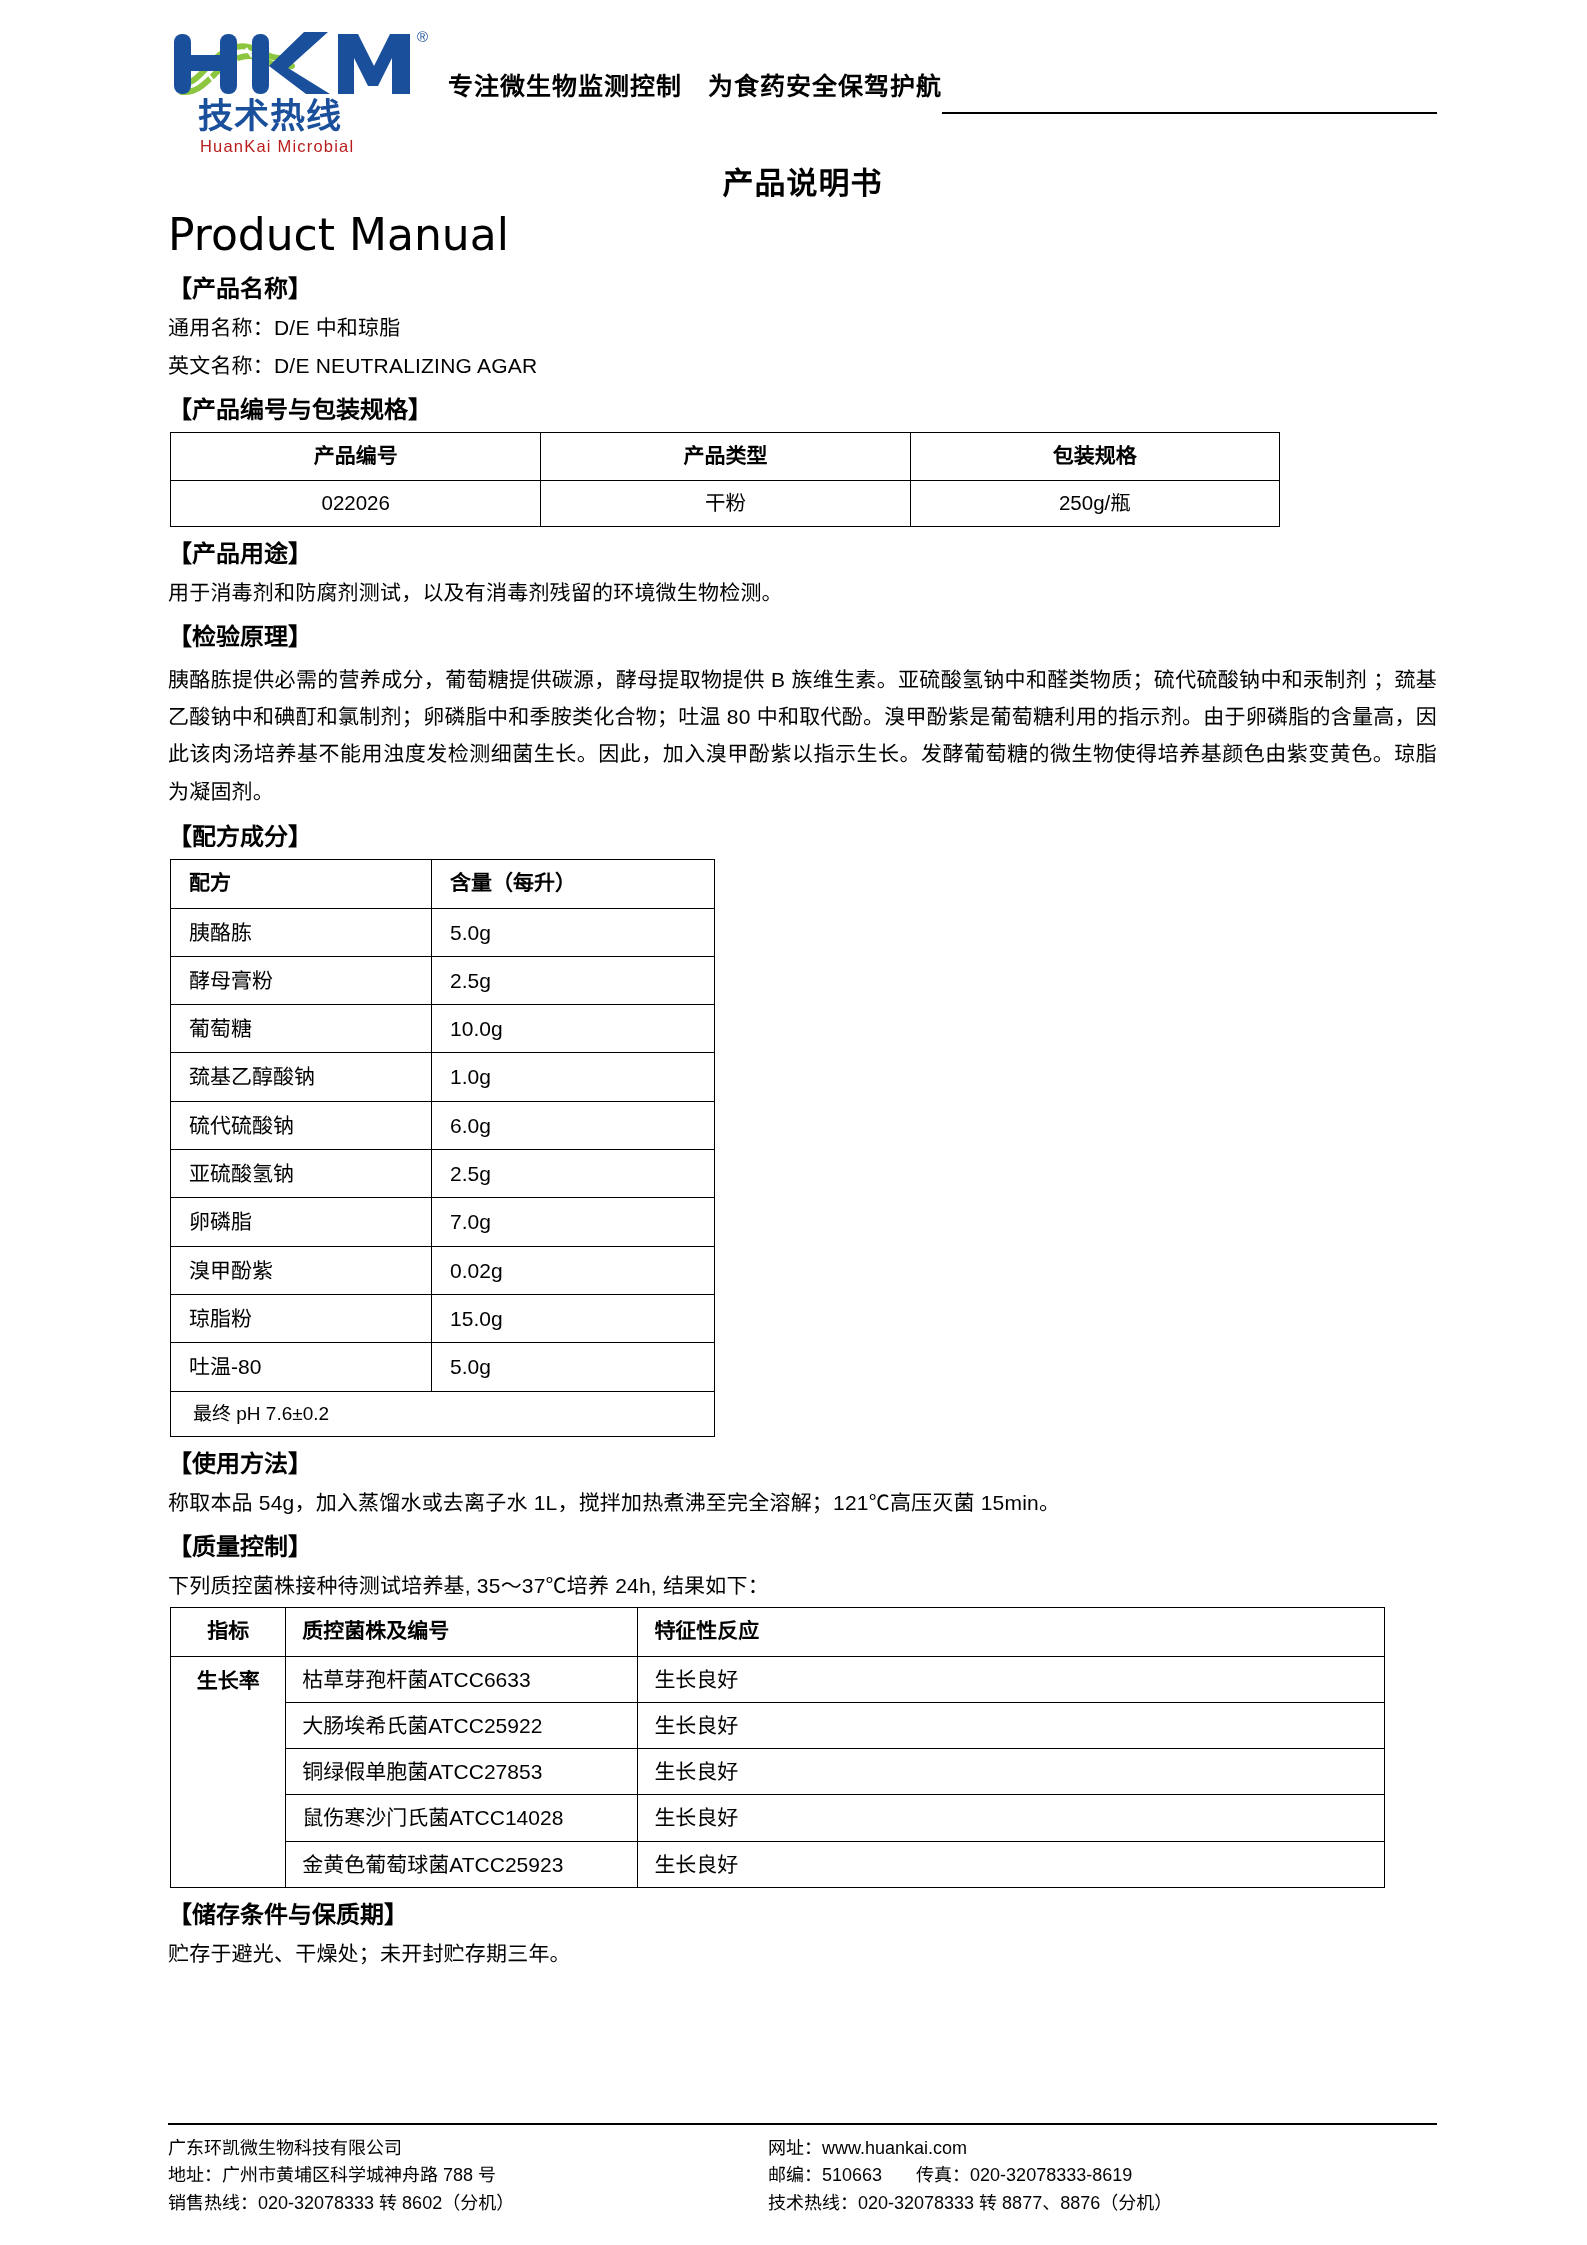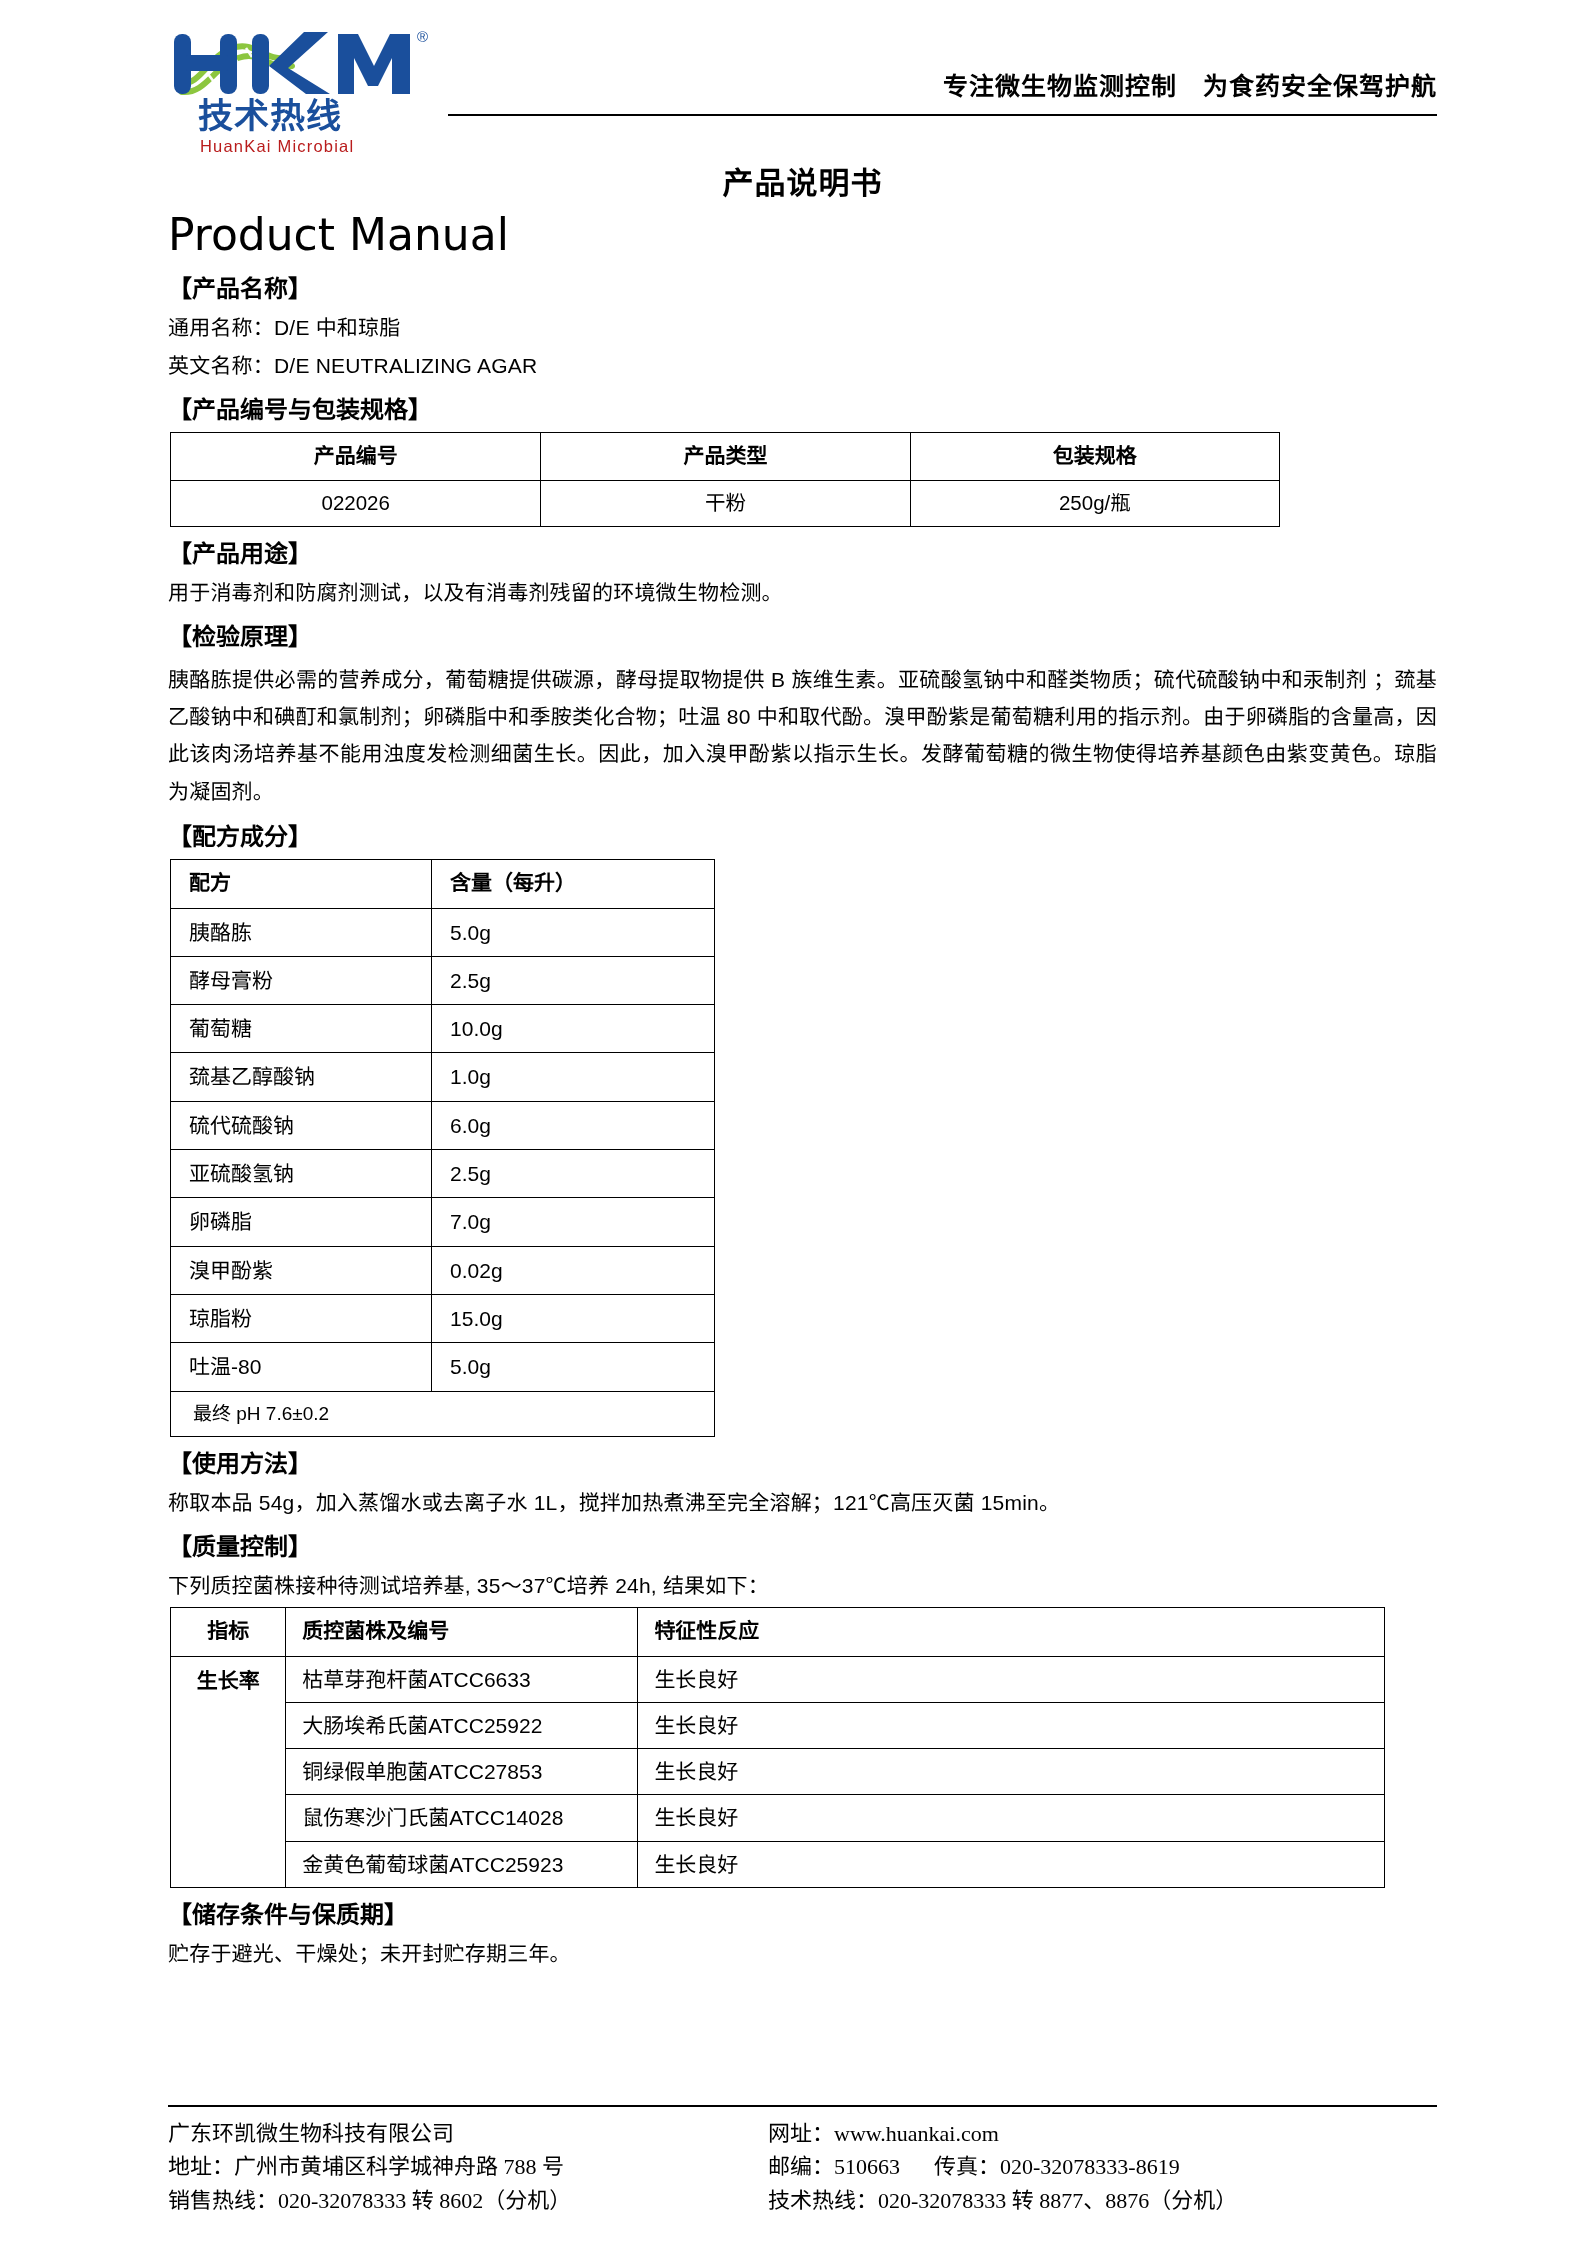--- a/index.html
+++ b/index.html
@@ -59,21 +59,21 @@
     color: #b91c1c;
     font-size: 16.5px;
     letter-spacing: 1.2px;
     line-height: 1;
     margin-top: 5px;
     margin-left: 32px;
   }
   .tagline-wrap {
     flex: 1;
     display: flex;
-    flex-direction: column;
+    flex-direction: row;
     align-items: flex-end;
     padding-top: 44px;
   }
   .tagline {
     font-family: "DejaVu Sans", sans-serif;
     font-weight: 700;
     font-size: 25px;
     letter-spacing: 1px;
     color: #000;
     white-space: nowrap;
@@ -212,22 +212,22 @@
     padding: 0 150px 0 168px;
     box-sizing: border-box;
   }
   .footer-rule {
     border-top: 2px solid #000;
     width: 100%;
     margin-bottom: 10px;
   }
   .footer-cols {
     display: flex;
-    font-family: Liberation Serif, serif;
-    font-size: 22px;
+    font-family: Liberation Sans, sans-serif;
+    font-size: 18px;
     line-height: 1.52;
     justify-content: space-between;
   }
   .footer-col-left { width: 600px; flex: 0 0 600px; }
   .footer-col-right { flex: 1; }
   .footer-line { white-space: nowrap; }
   .fx-gap { display: inline-block; width: 34px; }
 </style>
 </head>
 <body>

